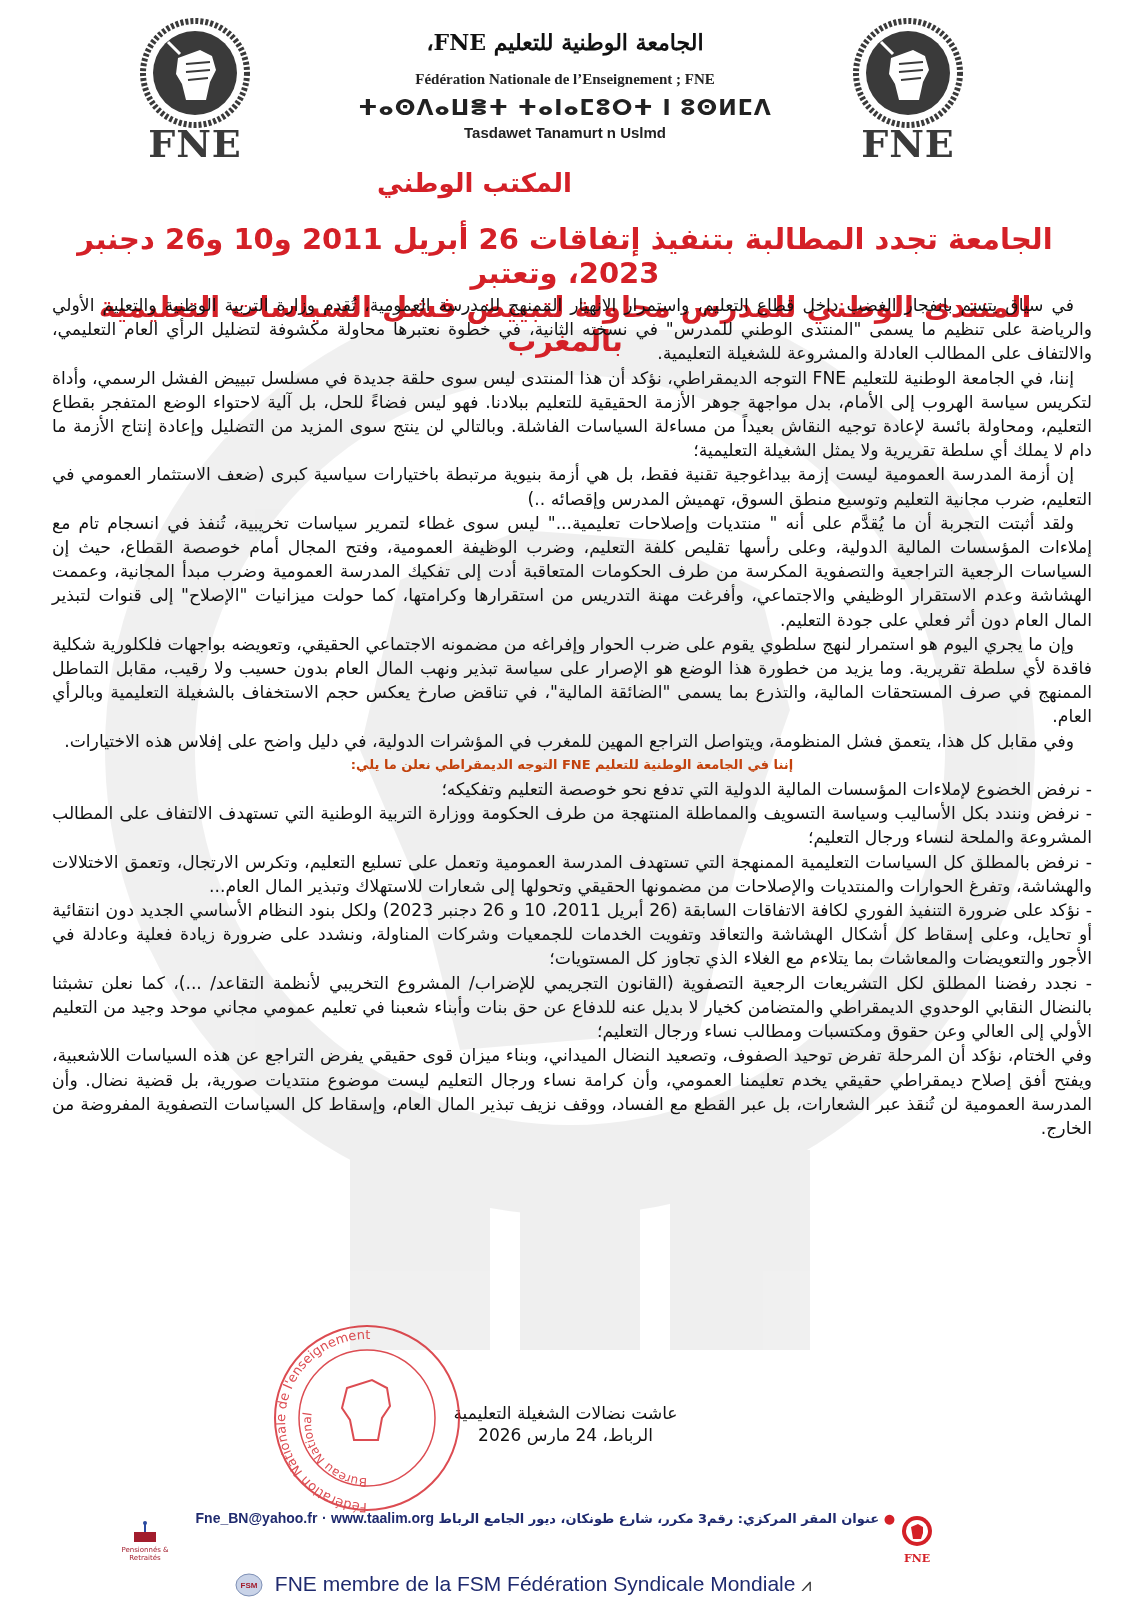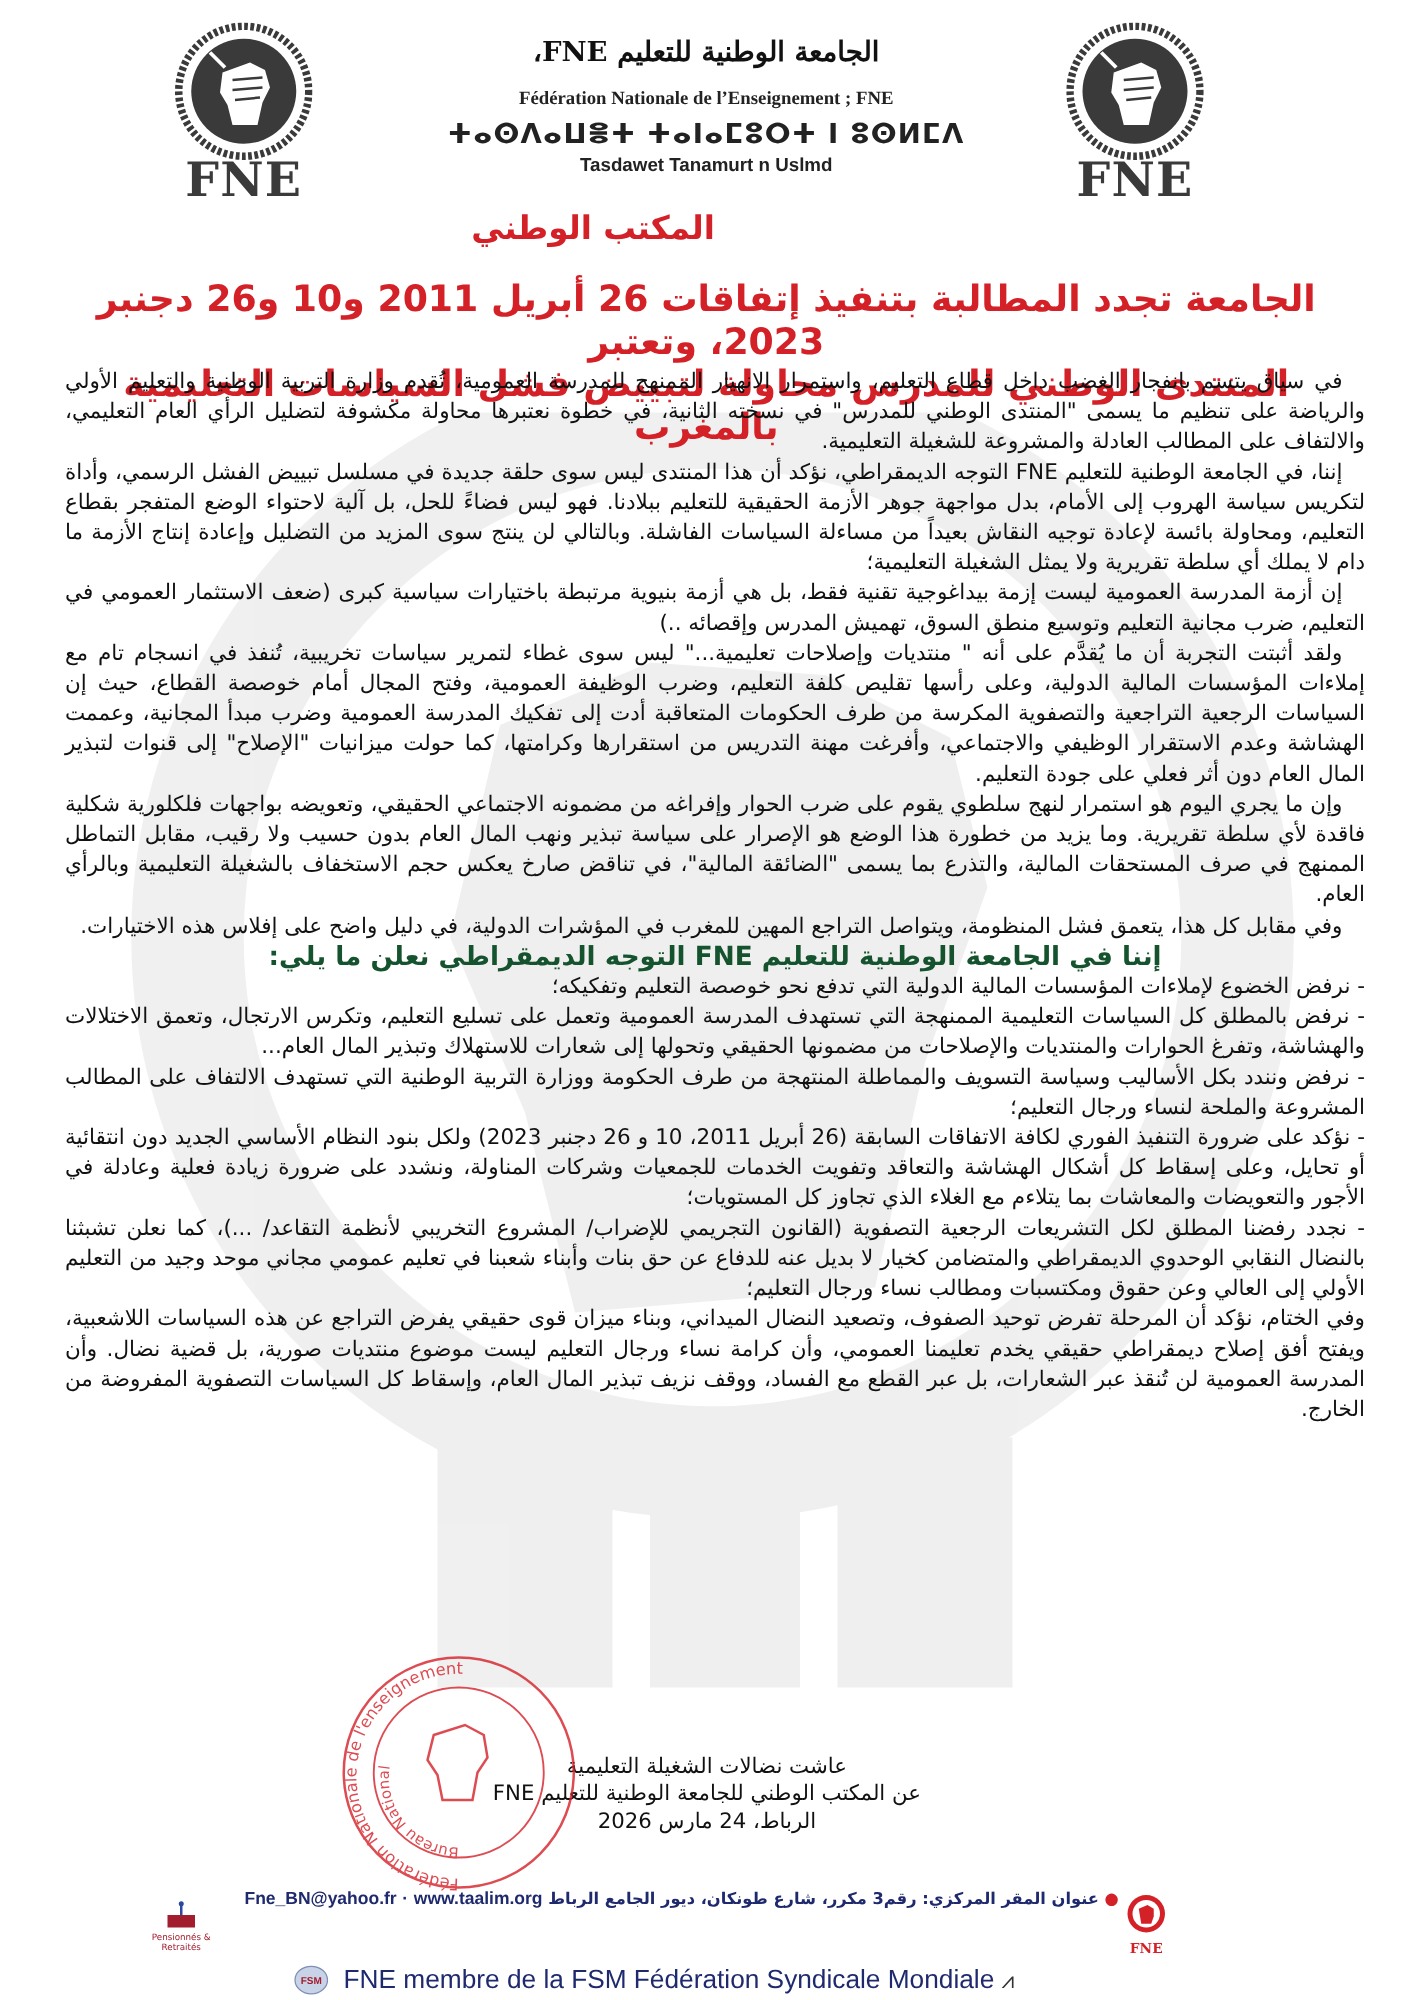--- a/index.html
+++ b/index.html
@@ -43,21 +43,21 @@
     position: absolute; top: 222px; left: 60px; width: 1010px; text-align: center; direction: rtl;
     font-family: "DejaVu Sans", sans-serif; font-weight: bold; font-size: 29px; line-height: 34px; color: #d42027; z-index: 2;
   }
   .body-text {
     position: absolute; top: 293px; left: 52px; width: 1040px; direction: rtl; text-align: justify;
     font-family: "DejaVu Sans", sans-serif; font-size: 17.2px; line-height: 24.2px; color: #111; z-index: 2;
   }
   .body-text p { margin: 0; text-indent: 18px; }
   .body-text p.noindent { text-indent: 0; }
   .body-text .declare {
-    text-align: center; color: #14532d; font-weight: bold; text-indent: 0; font-size: 21px;
+    text-align: center; color: #c2410c; font-weight: bold; text-indent: 0; font-size: 13px;
   }
   .body-text .bullet { text-indent: 0; }
   .closing {
     position: absolute; top: 1402px; left: 0; width: 1131px; text-align: center; direction: rtl;
     font-family: "DejaVu Sans", sans-serif; font-size: 17px; line-height: 22px; color: #111; z-index: 2;
   }
   .closing div { margin: 0; }
   .stamp { position: absolute; left: 262px; top: 1318px; width: 210px; height: 200px; z-index: 3; pointer-events: none; opacity: 0.8; }
   .footer { position: absolute; top: 1510px; left: 0; width: 1131px; height: 60px; z-index: 2; }
   .footer-line1 {
@@ -127,30 +127,29 @@
 
 <div class="body-text">
   <p>في سياق يتسم بانفجار الغضب داخل قطاع التعليم، واستمرار الانهيار الممنهج للمدرسة العمومية، تُقدم وزارة التربية الوطنية والتعليم الأولي والرياضة على تنظيم ما يسمى "المنتدى الوطني للمدرس" في نسخته الثانية، في خطوة نعتبرها محاولة مكشوفة لتضليل الرأي العام التعليمي، والالتفاف على المطالب العادلة والمشروعة للشغيلة التعليمية.</p>
   <p>إننا، في الجامعة الوطنية للتعليم FNE التوجه الديمقراطي، نؤكد أن هذا المنتدى ليس سوى حلقة جديدة في مسلسل تبييض الفشل الرسمي، وأداة لتكريس سياسة الهروب إلى الأمام، بدل مواجهة جوهر الأزمة الحقيقية للتعليم ببلادنا. فهو ليس فضاءً للحل، بل آلية لاحتواء الوضع المتفجر بقطاع التعليم، ومحاولة بائسة لإعادة توجيه النقاش بعيداً من مساءلة السياسات الفاشلة. وبالتالي لن ينتج سوى المزيد من التضليل وإعادة إنتاج الأزمة  ما دام لا يملك أي سلطة تقريرية ولا يمثل الشغيلة التعليمية؛</p>
   <p>إن أزمة المدرسة العمومية ليست إزمة بيداغوجية تقنية فقط، بل هي أزمة بنيوية مرتبطة باختيارات سياسية كبرى (ضعف الاستثمار العمومي في التعليم، ضرب مجانية التعليم وتوسيع منطق السوق، تهميش المدرس وإقصائه ..)</p>
   <p>ولقد أثبتت التجربة أن ما يُقدَّم على أنه " منتديات وإصلاحات تعليمية..." ليس سوى غطاء لتمرير سياسات تخريبية، تُنفذ في انسجام تام مع إملاءات المؤسسات المالية الدولية، وعلى رأسها تقليص كلفة التعليم، وضرب الوظيفة العمومية، وفتح المجال أمام خوصصة القطاع، حيث إن السياسات الرجعية التراجعية والتصفوية المكرسة من طرف الحكومات المتعاقبة أدت إلى تفكيك المدرسة العمومية وضرب مبدأ المجانية، وعممت الهشاشة وعدم الاستقرار الوظيفي والاجتماعي، وأفرغت مهنة التدريس من استقرارها وكرامتها، كما حولت ميزانيات "الإصلاح" إلى قنوات لتبذير المال العام دون أثر فعلي على جودة التعليم.</p>
   <p>وإن ما يجري اليوم هو استمرار لنهج سلطوي يقوم على ضرب الحوار وإفراغه من مضمونه الاجتماعي الحقيقي، وتعويضه بواجهات فلكلورية شكلية فاقدة لأي سلطة تقريرية. وما يزيد من خطورة هذا الوضع هو الإصرار على سياسة تبذير ونهب المال العام بدون حسيب ولا رقيب، مقابل التماطل الممنهج في صرف المستحقات المالية، والتذرع بما يسمى "الضائقة المالية"، في تناقض صارخ يعكس حجم الاستخفاف بالشغيلة التعليمية وبالرأي العام.</p>
   <p>وفي مقابل كل هذا، يتعمق فشل المنظومة، ويتواصل التراجع المهين للمغرب في المؤشرات الدولية، في دليل واضح على إفلاس هذه الاختيارات.</p>
   <p class="declare">إننا في الجامعة الوطنية للتعليم  FNE التوجه الديمقراطي نعلن ما يلي:</p>
   <p class="bullet">- نرفض الخضوع لإملاءات المؤسسات المالية الدولية التي تدفع نحو خوصصة التعليم وتفكيكه؛</p>
+  <p class="bullet">- نرفض ونندد بكل الأساليب وسياسة التسويف والمماطلة المنتهجة من طرف الحكومة ووزارة التربية الوطنية التي تستهدف الالتفاف على المطالب المشروعة والملحة لنساء ورجال التعليم؛</p>
   <p class="bullet">- نرفض بالمطلق كل السياسات التعليمية الممنهجة التي تستهدف المدرسة العمومية وتعمل على تسليع التعليم، وتكرس الارتجال، وتعمق الاختلالات والهشاشة، وتفرغ الحوارات والمنتديات والإصلاحات من مضمونها الحقيقي وتحولها إلى شعارات للاستهلاك وتبذير المال العام...</p>
-  <p class="bullet">- نرفض ونندد بكل الأساليب وسياسة التسويف والمماطلة المنتهجة من طرف الحكومة ووزارة التربية الوطنية التي تستهدف الالتفاف على المطالب المشروعة والملحة لنساء ورجال التعليم؛</p>
   <p class="bullet">- نؤكد على ضرورة التنفيذ الفوري لكافة الاتفاقات السابقة (26 أبريل 2011، 10 و 26 دجنبر 2023) ولكل بنود النظام الأساسي الجديد دون انتقائية أو تحايل، وعلى إسقاط كل أشكال الهشاشة والتعاقد وتفويت الخدمات للجمعيات وشركات المناولة، ونشدد على ضرورة زيادة فعلية وعادلة في الأجور والتعويضات والمعاشات بما يتلاءم مع الغلاء الذي تجاوز كل المستويات؛</p>
   <p class="bullet">- نجدد رفضنا المطلق لكل التشريعات الرجعية التصفوية (القانون التجريمي للإضراب/ المشروع التخريبي لأنظمة التقاعد/ ...)، كما نعلن تشبثنا بالنضال النقابي الوحدوي الديمقراطي والمتضامن كخيار لا بديل عنه للدفاع عن حق بنات وأبناء شعبنا في تعليم عمومي مجاني موحد وجيد من التعليم الأولي إلى العالي وعن حقوق ومكتسبات ومطالب نساء ورجال التعليم؛</p>
   <p class="noindent">وفي الختام، نؤكد أن المرحلة تفرض توحيد الصفوف، وتصعيد النضال الميداني، وبناء ميزان قوى حقيقي يفرض التراجع عن هذه السياسات اللاشعبية، ويفتح أفق إصلاح ديمقراطي حقيقي يخدم تعليمنا العمومي، وأن كرامة نساء ورجال التعليم ليست موضوع منتديات صورية، بل قضية نضال. وأن المدرسة العمومية لن تُنقذ عبر الشعارات، بل عبر القطع مع الفساد، ووقف نزيف تبذير المال العام، وإسقاط كل السياسات التصفوية المفروضة من الخارج.</p>
 </div>
 
 <div class="closing">
   <div>عاشت نضالات الشغيلة التعليمية</div>
-  <div>عن المكتب الوطني للجامعة الوطنية للتعليم FNE</div>
   <div>الرباط، 24 مارس 2026</div>
 </div>
 
 <svg class="stamp" viewBox="0 0 210 200">
   <defs>
     <path id="stampOuter" d="M105 185 A82 82 0 1 1 105.1 185"></path>
     <path id="stampInner" d="M105 160 A56 56 0 1 1 105.1 160"></path>
   </defs>
   <circle cx="105" cy="100" r="92" fill="none" stroke="#d42027" stroke-width="2"></circle>
   <circle cx="105" cy="100" r="68" fill="none" stroke="#d42027" stroke-width="1.5"></circle>

